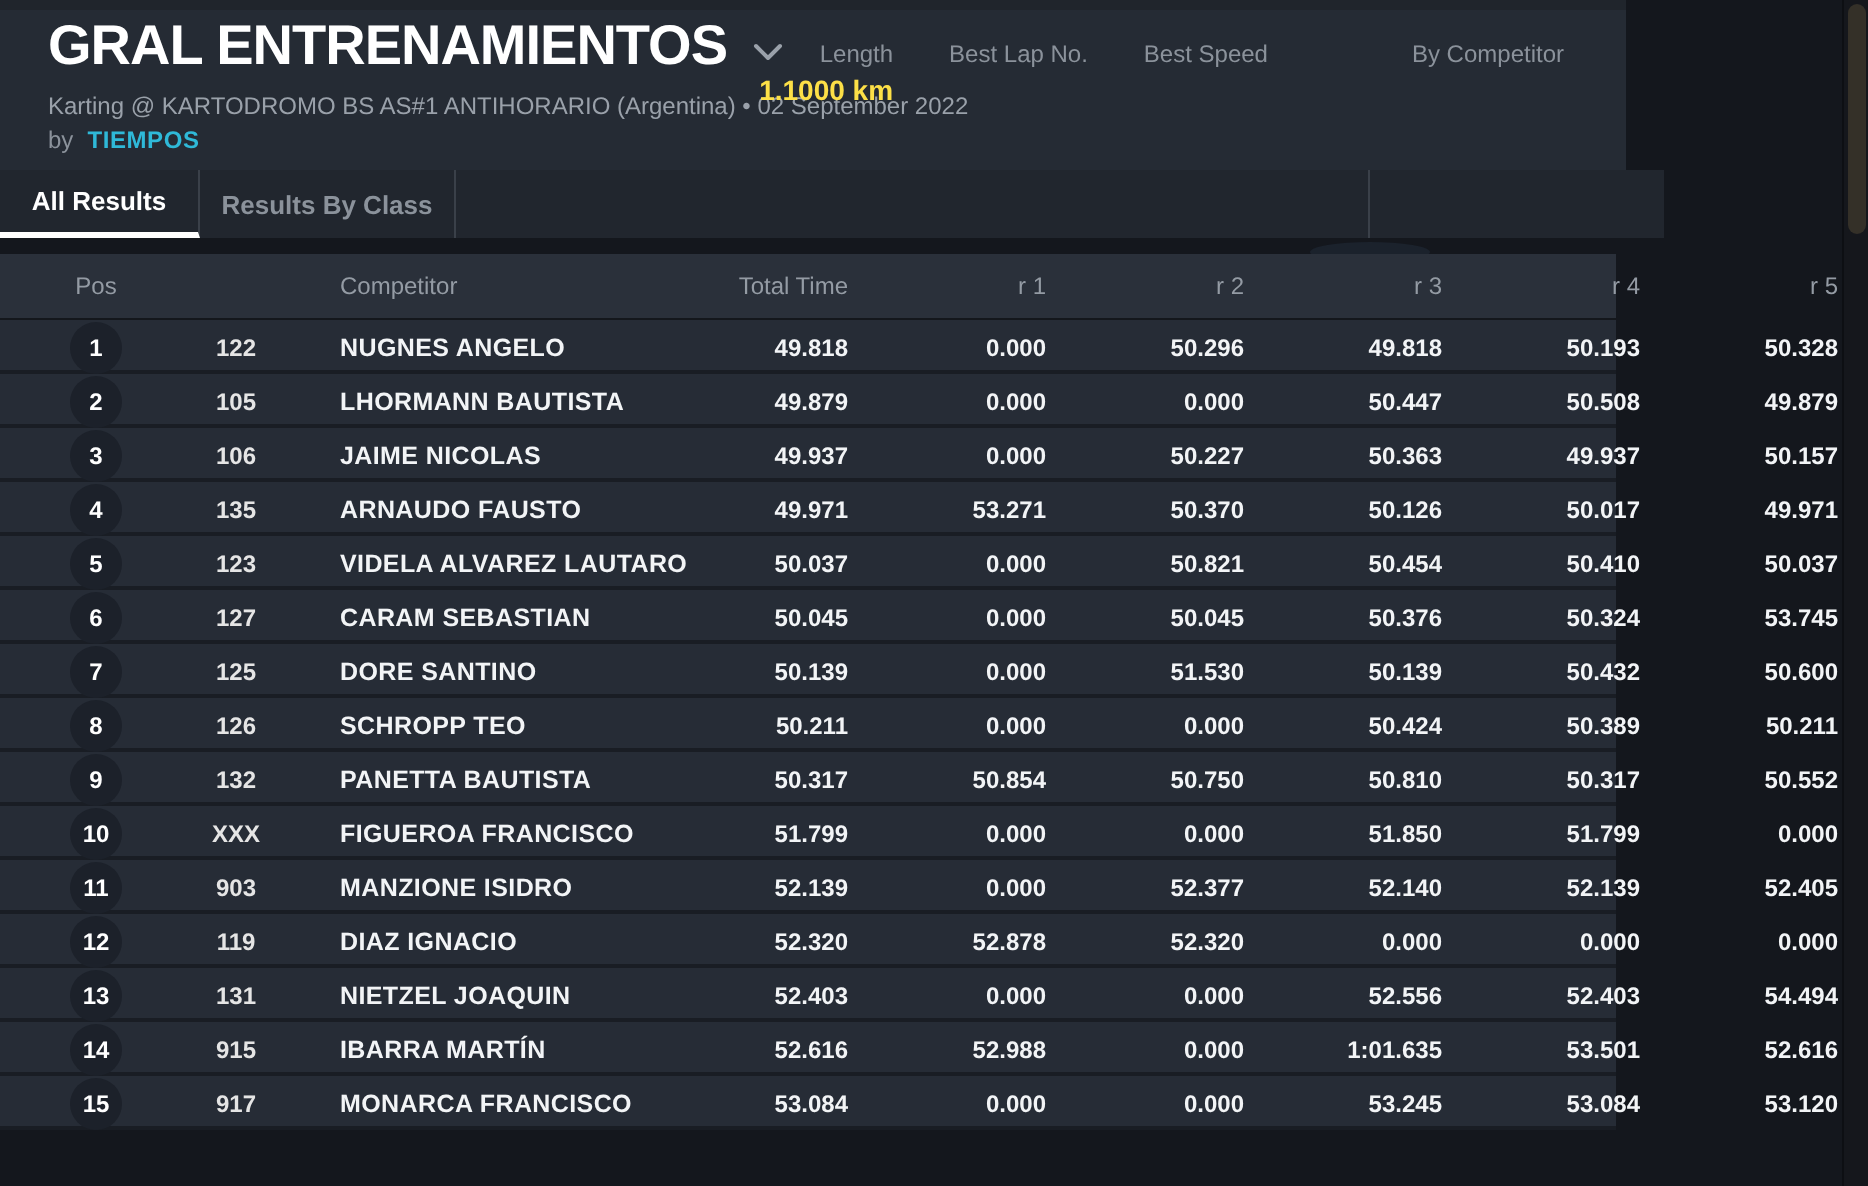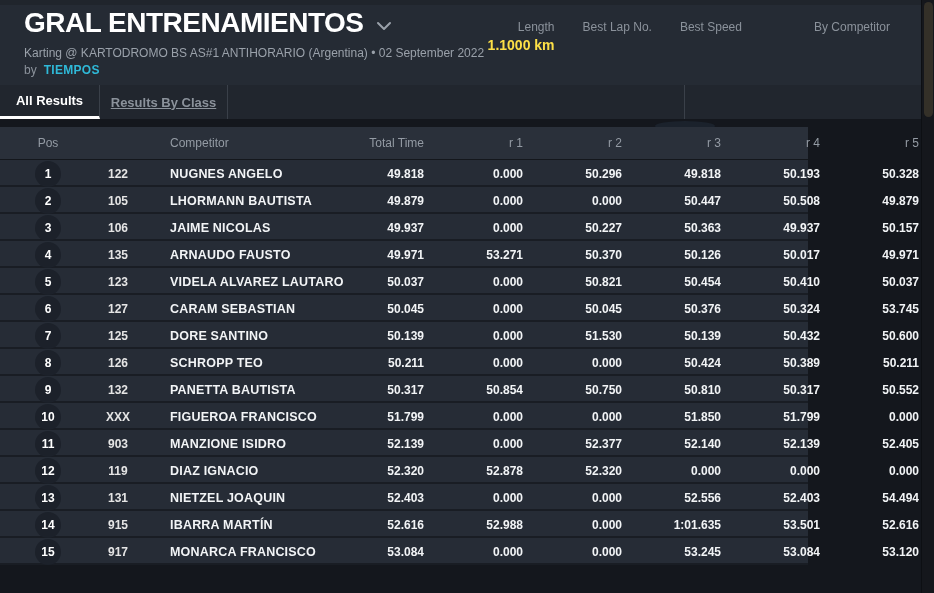--- a/index.html
+++ b/index.html
@@ -3,21 +3,21 @@
 <meta charset="utf-8">
 <style>
   html,body{margin:0;padding:0;background:#10141a;}
   .page{
     position:relative;width:934px;height:593px;overflow:hidden;
     font-family:"Liberation Sans",sans-serif;background:#14171d;
     -webkit-font-smoothing:antialiased;
   }
   
   .hdr{
-    position:absolute;top:0;left:0;width:921px;height:85px;
+    position:absolute;top:0;left:0;width:813px;height:85px;
     background:#252b34;box-sizing:border-box;
   }
   .hdr-top-edge{position:absolute;top:0;left:0;right:0;height:5px;background:#20252c;}
   .title-row{position:absolute;top:6px;left:24px;display:flex;align-items:center;gap:12px;}
   .title{
     color:#ffffff;font-size:28px;font-weight:bold;letter-spacing:-0.5px;
     line-height:34px;white-space:nowrap;
   }
   .chev{display:inline-flex;align-items:center;margin-top:6px;cursor:pointer;}
   .subtitle{
@@ -27,30 +27,30 @@
   .byline a{color:#2fb9d8;font-weight:bold;text-decoration:none;margin-left:7px;letter-spacing:.3px;cursor:pointer;}
   .stats{
     position:absolute;top:20px;right:31px;display:flex;align-items:flex-start;text-align:right;
   }
   .stat{margin-left:28px;}
   .stat.bycomp{margin-left:72px;}
   .stat .lbl{color:#8b929b;font-size:12px;white-space:nowrap;}
   .stat .val{color:#fde047;font-size:14px;font-weight:bold;margin-top:3px;white-space:nowrap;min-height:16px;}
   
   .tabs{
-    position:absolute;top:85px;left:0;width:921px;height:34px;background:#21262e;
+    position:absolute;top:85px;left:0;width:832px;height:34px;background:#21262e;
     display:flex;align-items:stretch;
   }
   .tab{
     display:flex;align-items:center;justify-content:center;
     font-size:13px;font-weight:bold;color:#8b929b;cursor:pointer;
     border-right:1px solid #3a4049;box-sizing:border-box;
   }
   .tab.t1{width:100px;}
-  .tab.t2{width:128px;text-decoration:underline;}
+  .tab.t2{width:128px;}
   .tab.active{color:#ffffff;border-bottom:3px solid #ffffff;}
   .tab-spacer{width:457px;border-right:1px solid #3a4049;box-sizing:border-box;}
   .tabs-gap{position:absolute;top:119px;left:0;width:921px;height:8px;background:#14171d;}
   .tabs-gap .bump{
     position:absolute;left:655px;top:2px;width:60px;height:10px;border-radius:50%;
     background:#1b222c;
   }
   
   .grid{
     display:grid;

